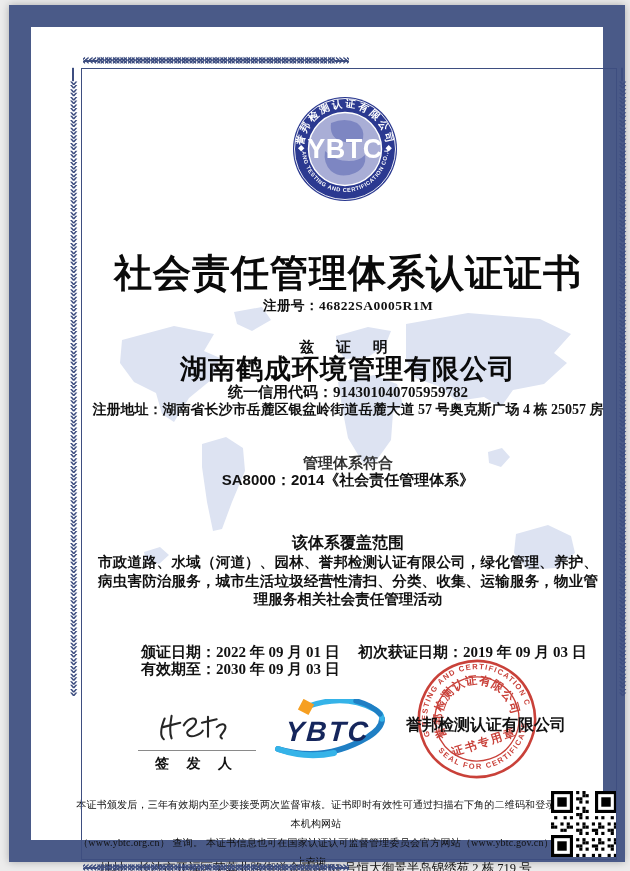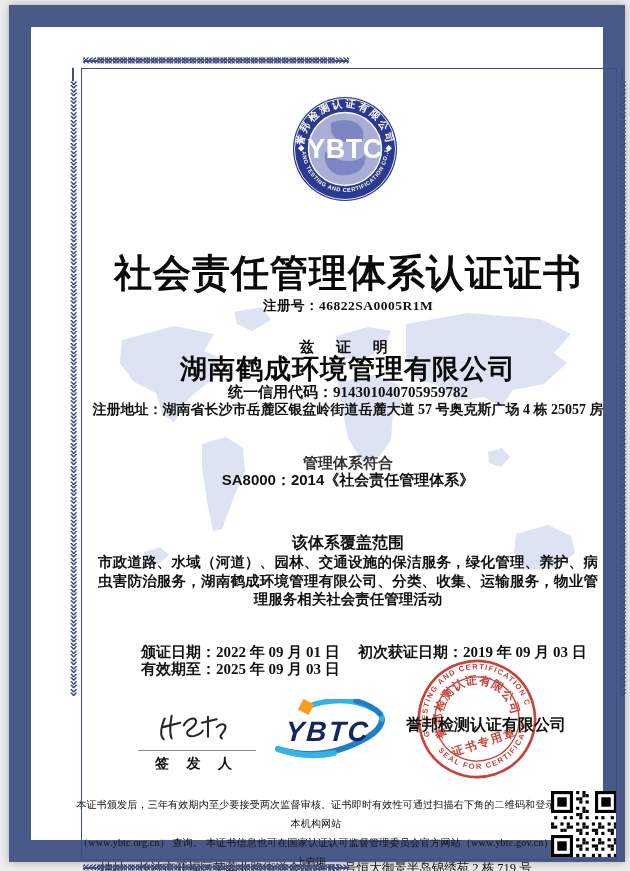--- a/index.html
+++ b/index.html
@@ -122,25 +122,25 @@
 
     <div class="abs ctr certify" style="top:284px">兹 证 明</div>
     <div class="abs ctr company" style="top:297px">湖南鹤成环境管理有限公司</div>
     <div class="abs ctr credit" style="top:329px">统一信用代码：914301040705959782</div>
     <div class="abs ctr addr" style="top:347px">注册地址：湖南省长沙市岳麓区银盆岭街道岳麓大道 57 号奥克斯广场 4 栋 25057 房</div>
 
     <div class="abs ctr stdhead" style="top:400px">管理体系符合</div>
     <div class="abs ctr standard" style="top:417px">SA8000：2014《社会责任管理体系》</div>
 
     <div class="abs ctr scopehead" style="top:479px">该体系覆盖范围</div>
-    <div class="abs scope" style="top:499px">市政道路、水域（河道）、园林、交通设施的保洁服务，绿化管理、养护、病虫害防治服务，湖南鹤成环境管理有限公司、分类、收集、运输服务，物业管理服务相关社会责任管理活动</div>
+    <div class="abs scope" style="top:499px">市政道路、水域（河道）、园林、誉邦检测认证有限公司，绿化管理、养护、病虫害防治服务，城市生活垃圾经营性清扫、分类、收集、运输服务，物业管理服务相关社会责任管理活动</div>
 
     <div class="abs dates" style="left:79px;top:590px">
       <div>颁证日期：2022 年 09 月 01 日</div>
-      <div>有效期至：2025 年 09 月 03 日</div>
+      <div>有效期至：2030 年 09 月 03 日</div>
     </div>
     <div class="abs dates" style="left:296px;top:590px">初次获证日期：2019 年 09 月 03 日</div>
 
     <svg class="abs" style="left:94px;top:655px;width:78px;height:38px" viewBox="0 0 90 42">
       <g fill="none" stroke="#262626" stroke-width="2.4" stroke-linecap="round">
         <path d="M10,10 C6,20 4,30 9,34"></path>
         <path d="M18,7 C16,18 16,28 18,33"></path>
         <path d="M8,20 L28,15"></path>
         <path d="M32,18 C38,8 48,8 46,15 C44,22 32,24 37,29 C41,33 52,28 54,24"></path>
         <path d="M60,8 L60,31"></path>

